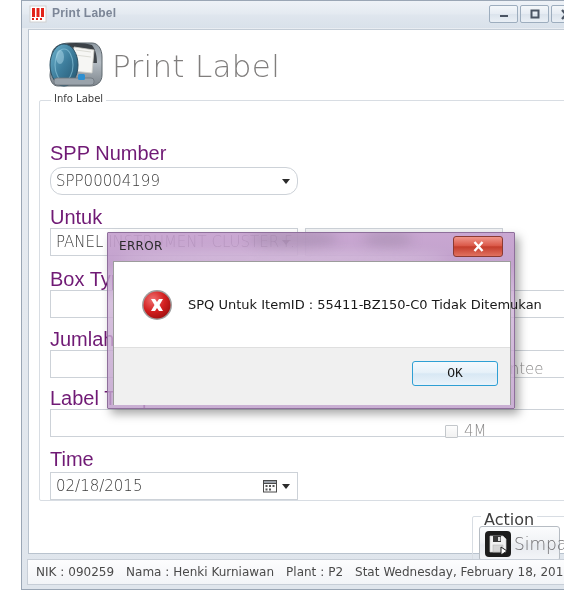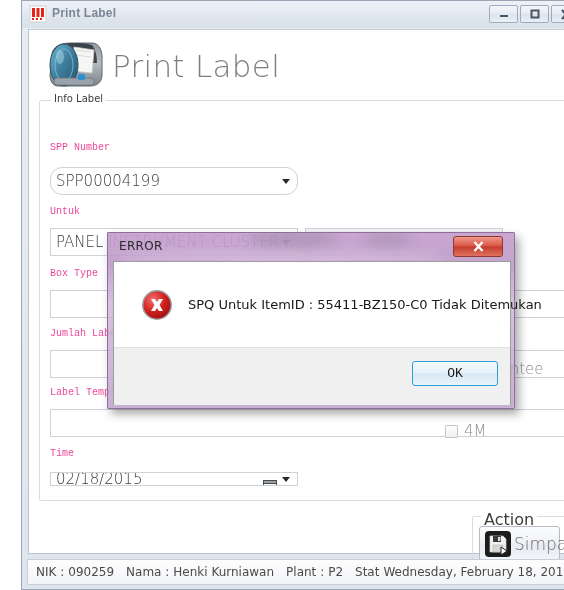--- a/index.html
+++ b/index.html
@@ -107,23 +107,23 @@
     background: #ffffff;
     padding: 0 3px;
     font-size: 10px;
     color: #3d3d3d;
     font-family: "DejaVu Sans", sans-serif;
     white-space: nowrap;
   }
 
   .field-label {
     position: absolute;
-    font-size: 10px;
-    color: #ec4899;
-    font-family: Liberation Mono, monospace;
+    font-size: 20px;
+    color: #701a75;
+    font-family: Liberation Sans, sans-serif;
     font-weight: 300;
     white-space: nowrap;
   }
   .text-box {
     position: absolute;
     box-sizing: border-box;
     border: 1px solid #cdd2d8;
     background: #ffffff;
     font-size: 15px;
     color: #3b3b3b;
@@ -456,21 +456,21 @@
     <div class="text-box" style="left:21px; top:379px; width:516px; height:28px;">
       <span></span>
     </div>
 
     <div class="chk-row" style="left:416px; top:392px;">
       <span class="chk-box"></span>
       <span class="chk-label">4M</span>
     </div>
 
     <div class="field-label" style="left:21px; top:418px;">Time</div>
-    <div class="text-box" style="left:21px; top:442px; width:248px; height:14px;">
+    <div class="text-box" style="left:21px; top:442px; width:248px; height:28px;">
       <span>02/18/2015</span>
       <span style="position:absolute; right:20px; top:6px;">
         <svg width="14" height="14" viewBox="0 0 14 14">
           <rect x="0.5" y="1.5" width="13" height="11.5" fill="#fcfcfc" stroke="#4a4a4a"></rect>
           <rect x="0.5" y="1.5" width="13" height="3" fill="#9aa0a8" stroke="#4a4a4a"></rect>
           <rect x="2.5" y="6" width="2" height="2" fill="#555"></rect>
           <rect x="6" y="6" width="2" height="2" fill="#555"></rect>
           <rect x="9.5" y="6" width="2" height="2" fill="#555"></rect>
           <rect x="2.5" y="9.5" width="2" height="2" fill="#555"></rect>
           <rect x="6" y="9.5" width="2" height="2" fill="#555"></rect>

